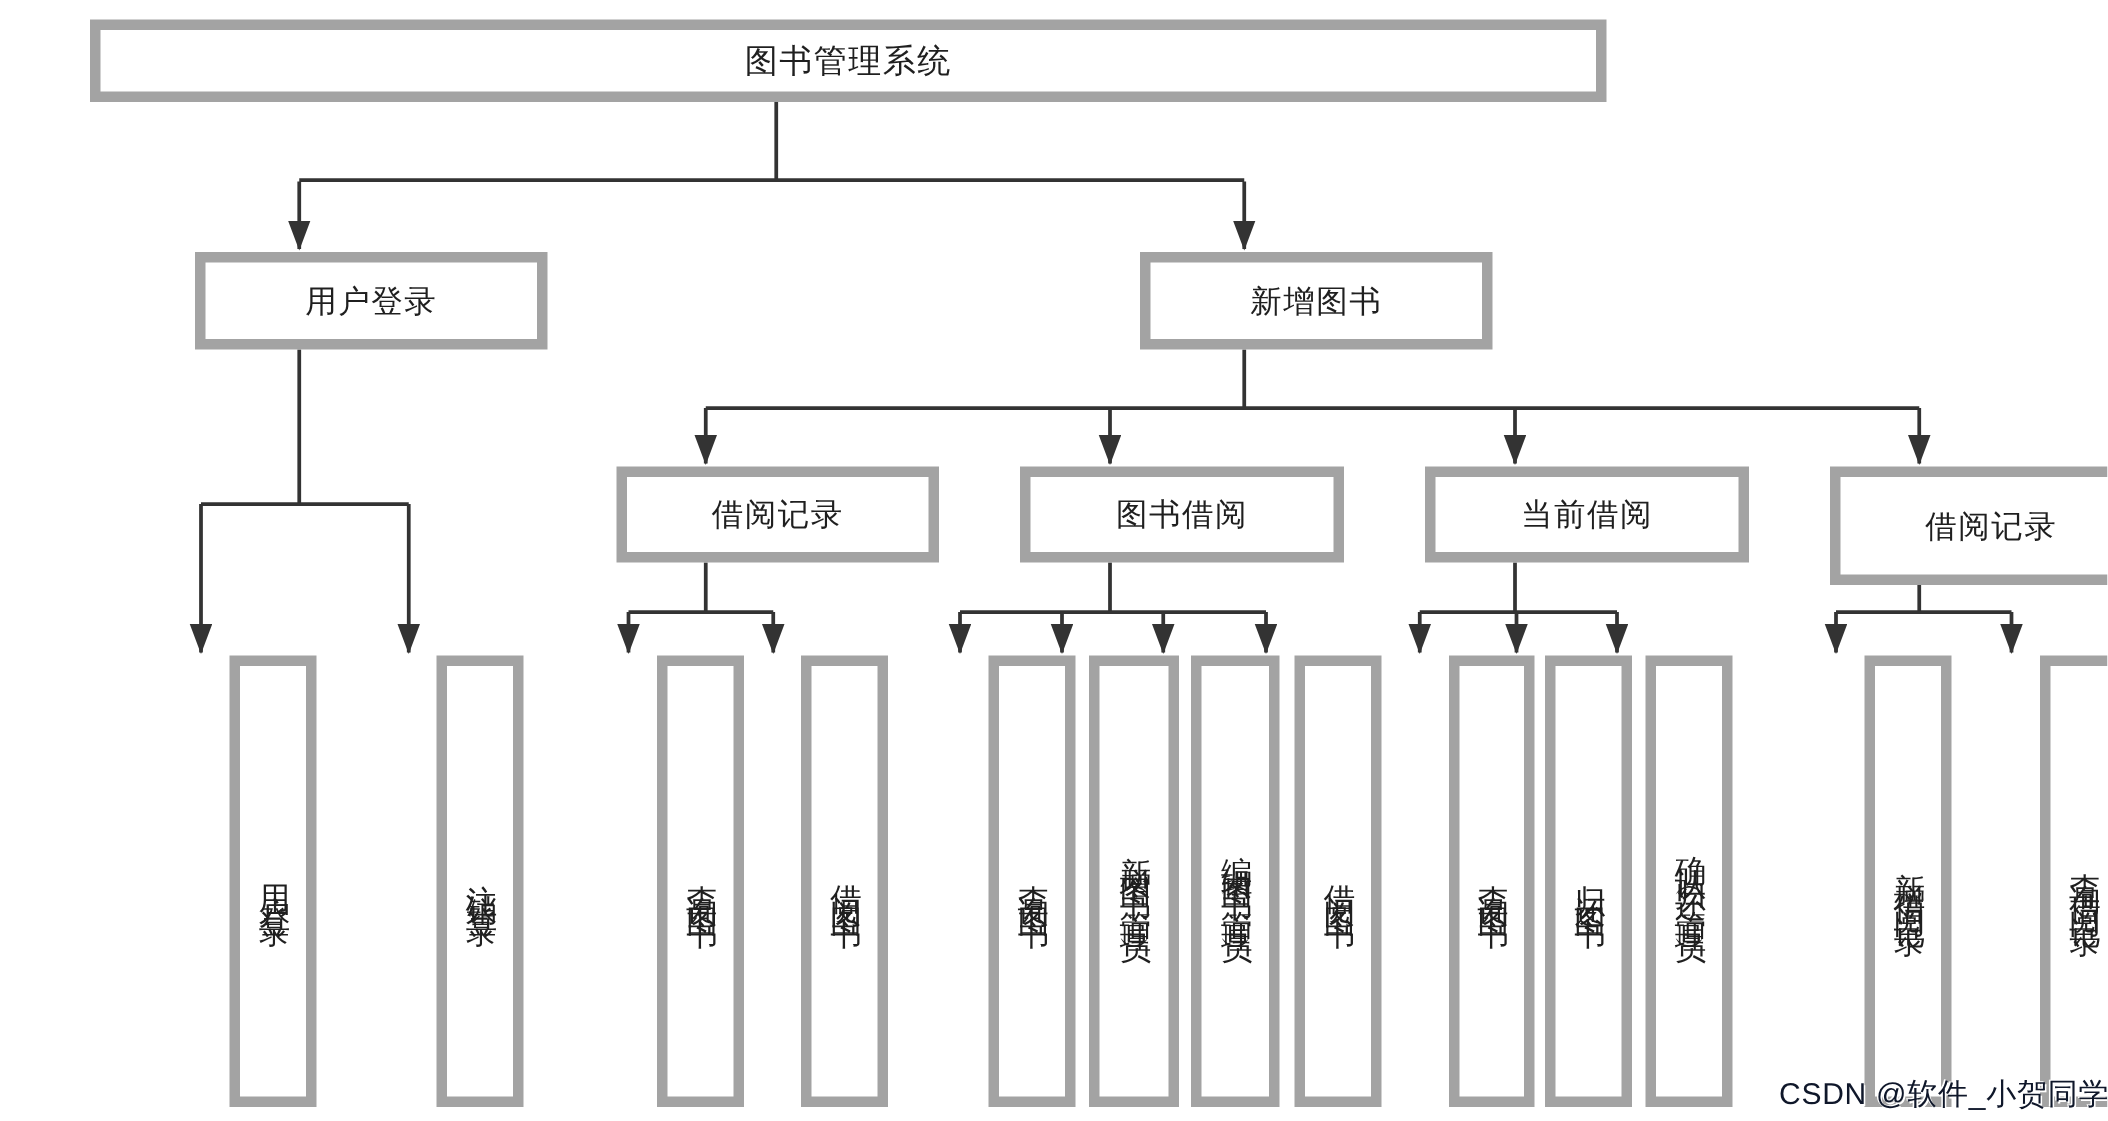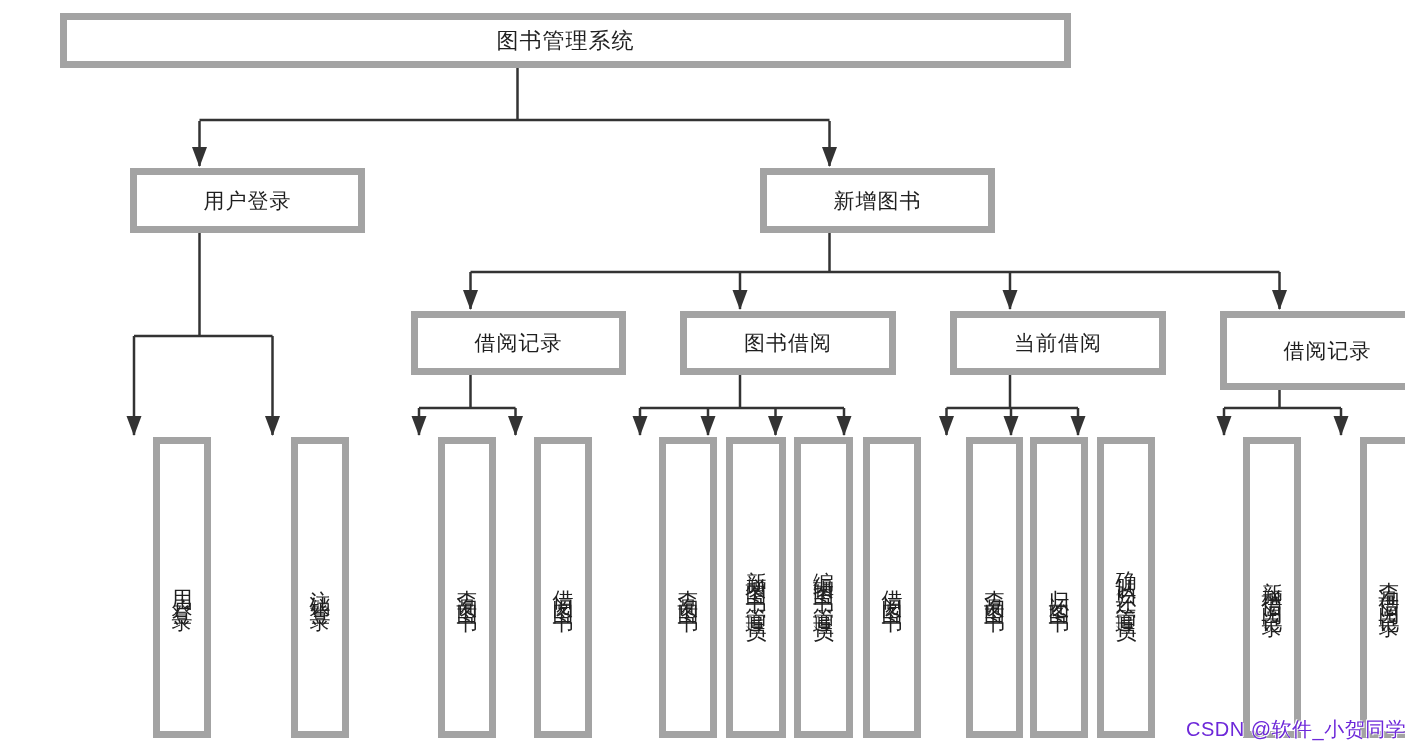--- a/index.html
+++ b/index.html
@@ -38,21 +38,21 @@
     writing-mode: vertical-rl;
     text-orientation: mixed;
     letter-spacing: 0.35em;
     line-height: 1.05;
   }
   .watermark {
     position: absolute;
     left: 1186px;
     top: 716px;
     font-size: 20px;
-    color: #6d28d9;
+    color: #0f172a;
     letter-spacing: 0.5px;
     white-space: nowrap;
     z-index: 3;
     text-shadow: 1px 1px 0 #ffffff, -1px -1px 0 #ffffff;
   }
 </style>
 </head>
 <body>
 
 <div class="canvas">

